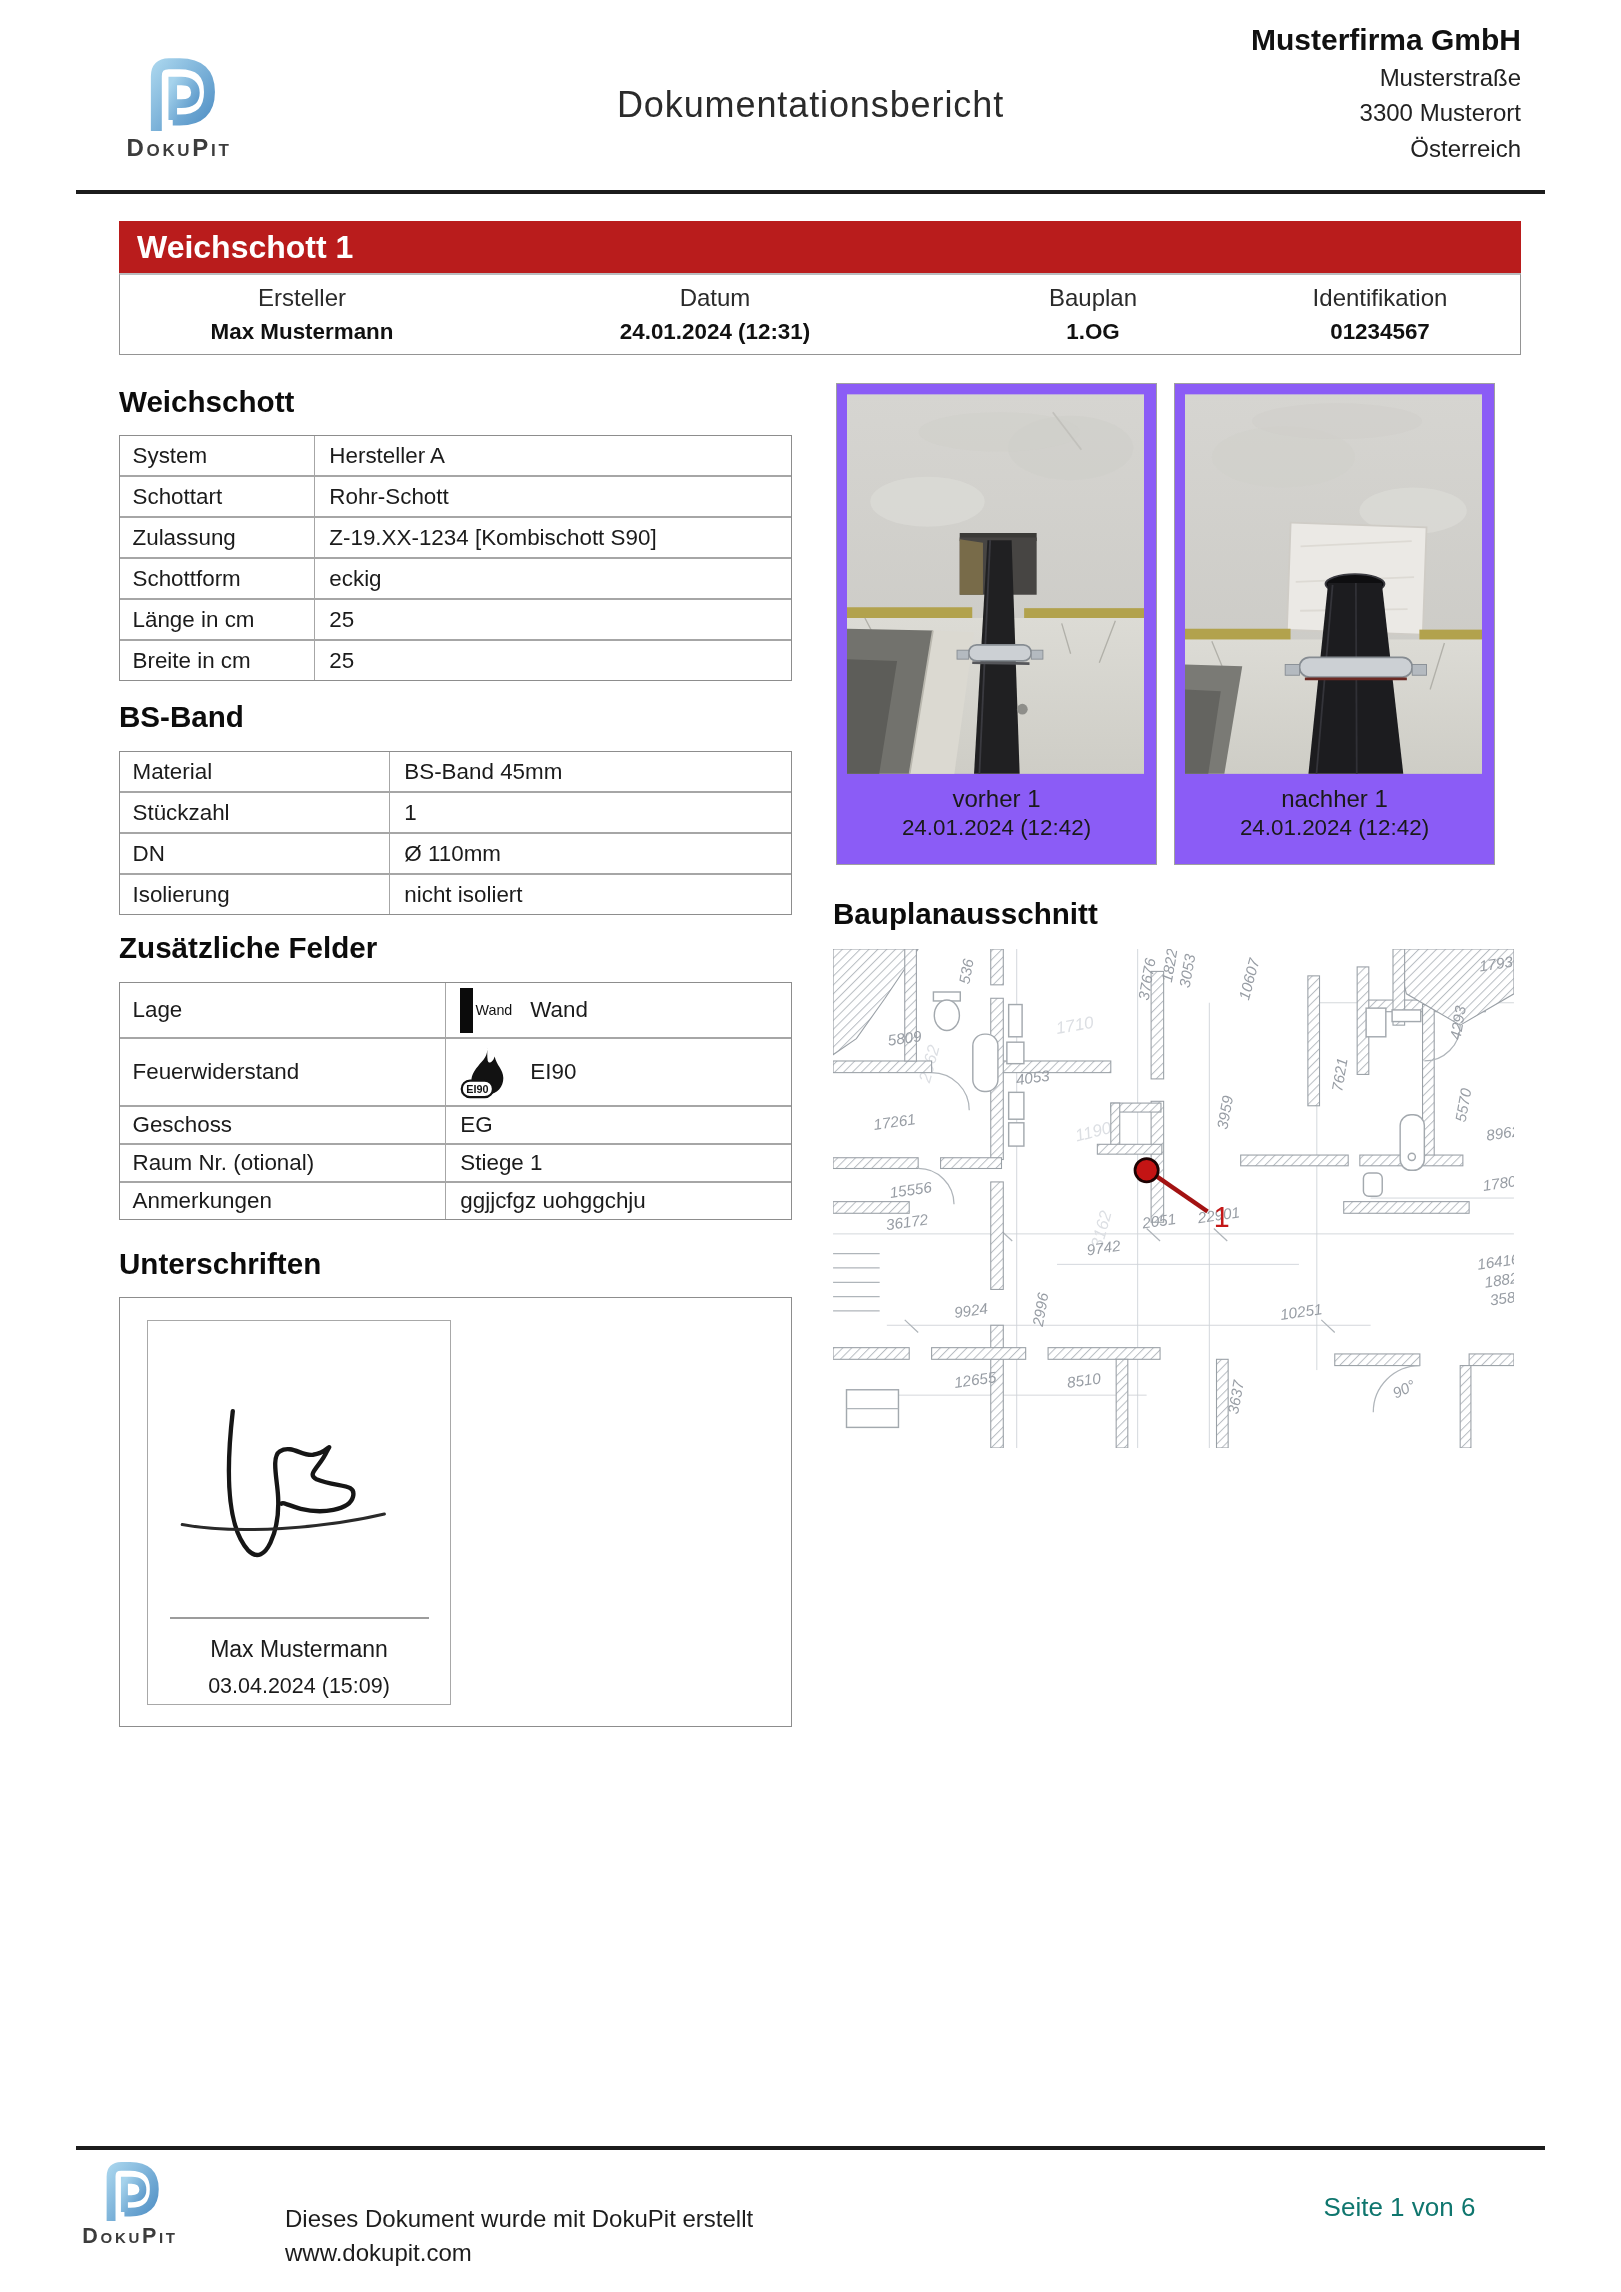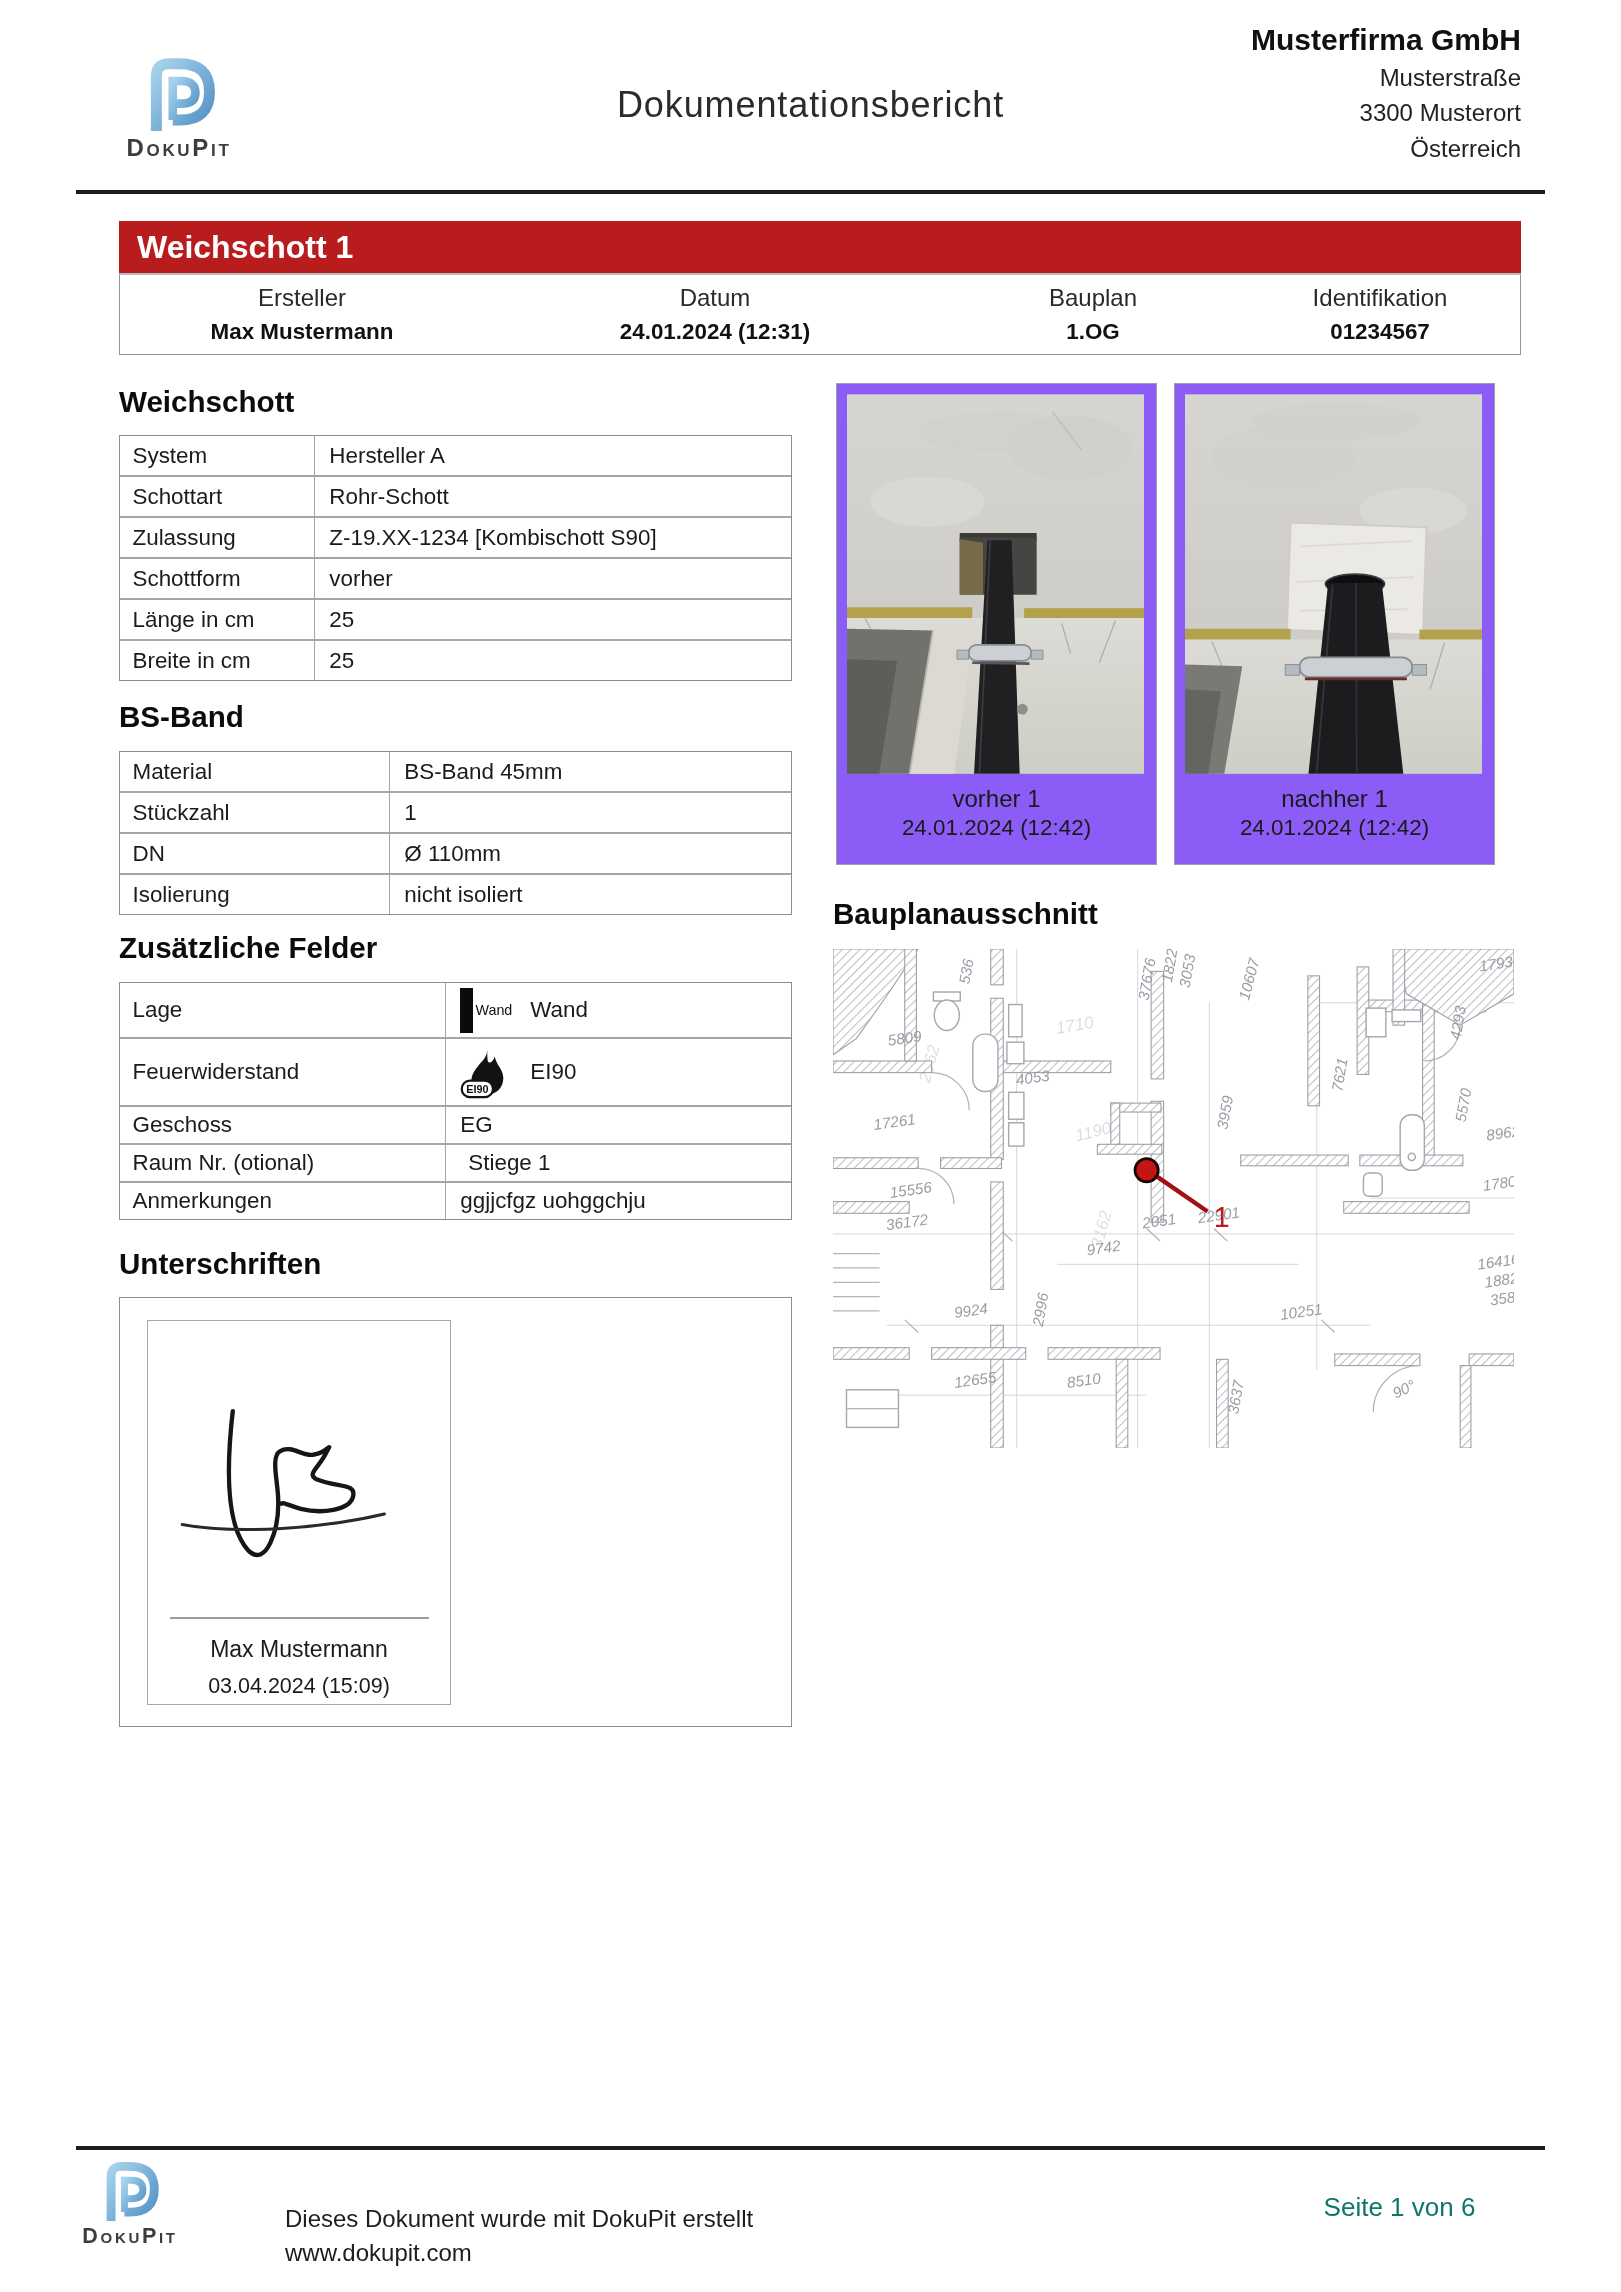--- a/index.html
+++ b/index.html
@@ -134,21 +134,21 @@
     <div class="kvr" style="height:39px;">
       <div class="kvl" style="width:195px;">Schottart</div>
       <div class="kvv">Rohr-Schott</div>
     </div>
     <div class="kvr" style="height:39px;">
       <div class="kvl" style="width:195px;">Zulassung</div>
       <div class="kvv">Z-19.XX-1234 [Kombischott S90]</div>
     </div>
     <div class="kvr" style="height:39px;">
       <div class="kvl" style="width:195px;">Schottform</div>
-      <div class="kvv">vorher</div>
+      <div class="kvv">eckig</div>
     </div>
     <div class="kvr" style="height:39px;">
       <div class="kvl" style="width:195px;">Länge in cm</div>
       <div class="kvv">25</div>
     </div>
     <div class="kvr" style="height:39px;">
       <div class="kvl" style="width:195px;">Breite in cm</div>
       <div class="kvv">25</div>
     </div>
   </div>
@@ -193,21 +193,21 @@
           <rect x="2" y="41" width="36" height="19" rx="9.5" fill="#ffffff" stroke="#121212" stroke-width="2.5"></rect>
           <text x="20" y="55.5" font-size="12.5" font-weight="bold" text-anchor="middle" fill="#121212">EI90</text>
         </svg>
         <span>EI90</span>
       </div>
     </div>
     <div class="kvr" style="height:36px;">
       <div class="kvl" style="width:326px;">Geschoss</div>
       <div class="kvv">EG</div>
     </div>
-    <div class="kvr" style="height:36px;gap:8px;">
+    <div class="kvr" style="height:36px;">
       <div class="kvl" style="width:326px;">Raum Nr. (otional)</div>
       <div class="kvv">Stiege 1</div>
     </div>
     <div class="kvr" style="height:36px;">
       <div class="kvl" style="width:326px;">Anmerkungen</div>
       <div class="kvv">ggjjcfgz uohggchju</div>
     </div>
   </div>
 
   <div class="abs sec-h" style="left:119px; top:1247px;">Unterschriften</div>

